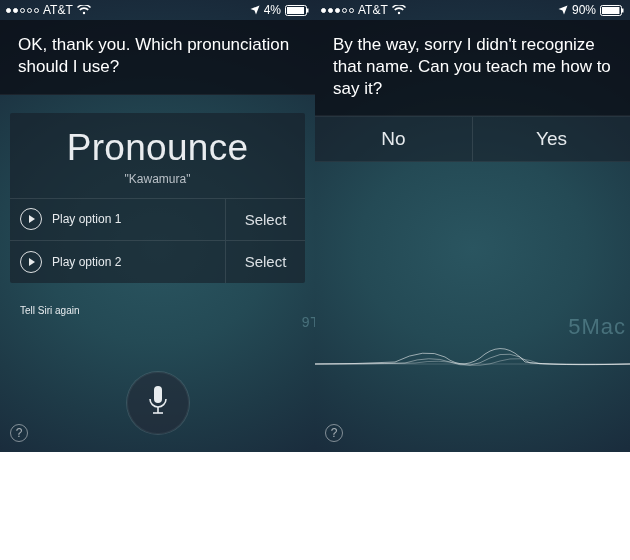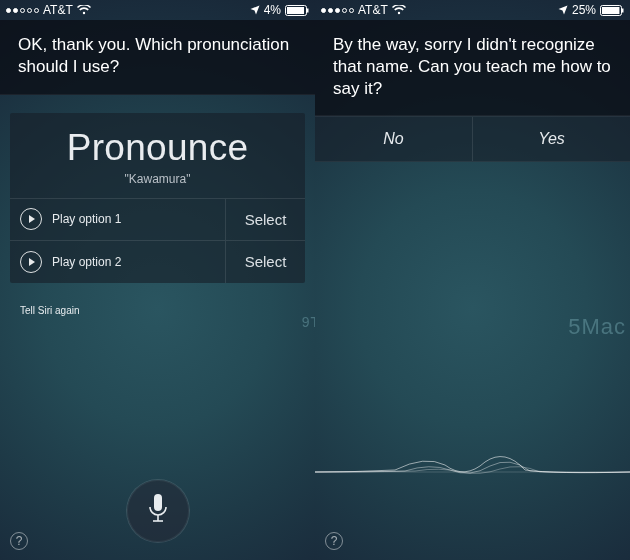--- a/index.html
+++ b/index.html
@@ -5,21 +5,21 @@
     * { box-sizing: border-box; margin: 0; padding: 0; }
     body {
       width: 630px;
       height: 560px;
       background: #fff;
       font-family: -apple-system, "Helvetica Neue", Helvetica, Arial, sans-serif;
       display: flex;
     }
     .phone {
       width: 315px;
-      height: 560px;
+      height: 452px;
       position: relative;
       background: radial-gradient(ellipse 120% 70% at 50% 55%,
         #2a5560 0%, #244a55 30%, #1e3a47 55%, #1a2d3d 75%, #161f2f 100%);
       overflow: hidden;
     }
     .status-bar {
       height: 20px;
       display: flex;
       align-items: center;
       justify-content: space-between;
@@ -124,21 +124,21 @@
       display: flex; align-items: center; justify-content: center;
     }
     .yn-row {
       display: flex; height: 46px;
       background: rgba(22, 30, 40, 0.58);
       border-top: 1px solid rgba(255,255,255,0.06);
       border-bottom: 1px solid rgba(255,255,255,0.06);
     }
     .yn-btn {
       flex: 1; display: flex; align-items: center; justify-content: center;
-      color: #e6eaed; font-size: 16px; font-weight: 300; font-style: italic;
+      color: #e6eaed; font-size: 19px; font-weight: 300;
     }
     .yn-btn:first-child { border-right: 1px solid rgba(255,255,255,0.10); }
     .watermark {
       position: absolute; right: 4px; top: 314px;
       color: rgba(120, 170, 180, 0.45);
       font-size: 22px; font-weight: 400; letter-spacing: 1px;
       pointer-events: none;
     }
     .watermark-left {
       position: absolute; right: -5px; top: 314px;
@@ -249,21 +249,21 @@
             <path d="M7 9.2a1.2 1.2 0 100-2.4 1.2 1.2 0 000 2.4zM3.3 5.4a5.3 5.3 0 017.4 0l1.1-1.1a6.9 6.9 0 00-9.6 0l1.1 1.1zM1 3.1a8.5 8.5 0 0112 0L14 2A10.1 10.1 0 000 2l1 1.1z" fill="#fff"></path>
           </svg>
       </span>
     </div>
     <div class="sb-right">
       <span class="loc-icon">
         <svg width="10" height="10" viewBox="0 0 10 10">
             <path d="M9.5.5L.5 4l4 1.5 1.5 4z" fill="#fff"></path>
           </svg>
       </span>
-      <span>25%</span>
+      <span>90%</span>
       <span class="battery-icon">
         <svg width="24" height="11" viewBox="0 0 24 11">
             <rect x="0.5" y="0.5" width="21" height="10" rx="2" fill="none" stroke="#fff"></rect>
             <rect x="2" y="2" width="17.4" height="7" fill="#fff"></rect>
             <rect x="22" y="3.5" width="1.5" height="4" fill="#fff"></rect>
           </svg>
       </span>
     </div>
   </div>
 

